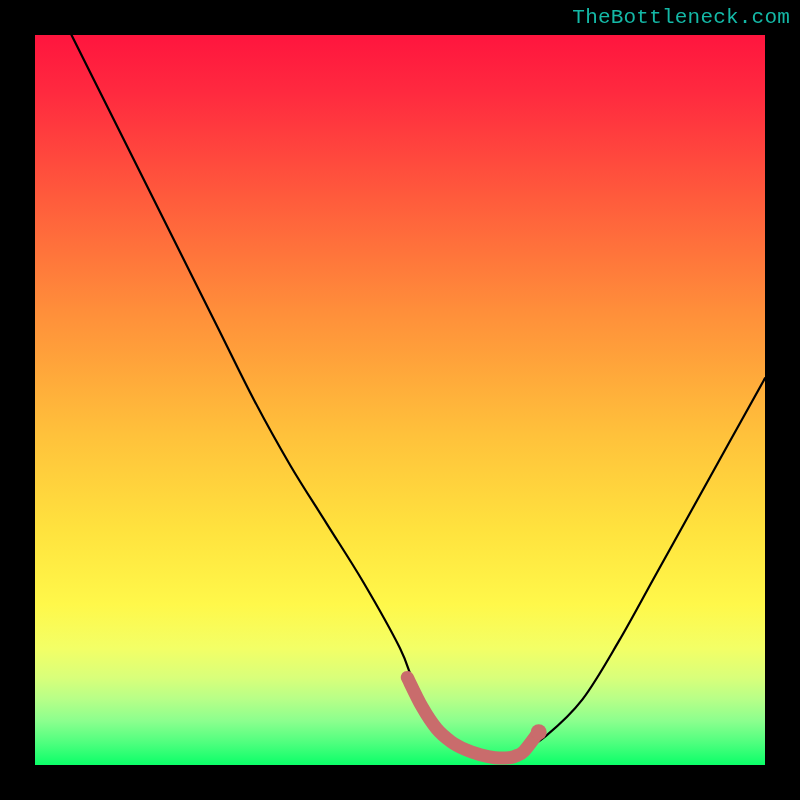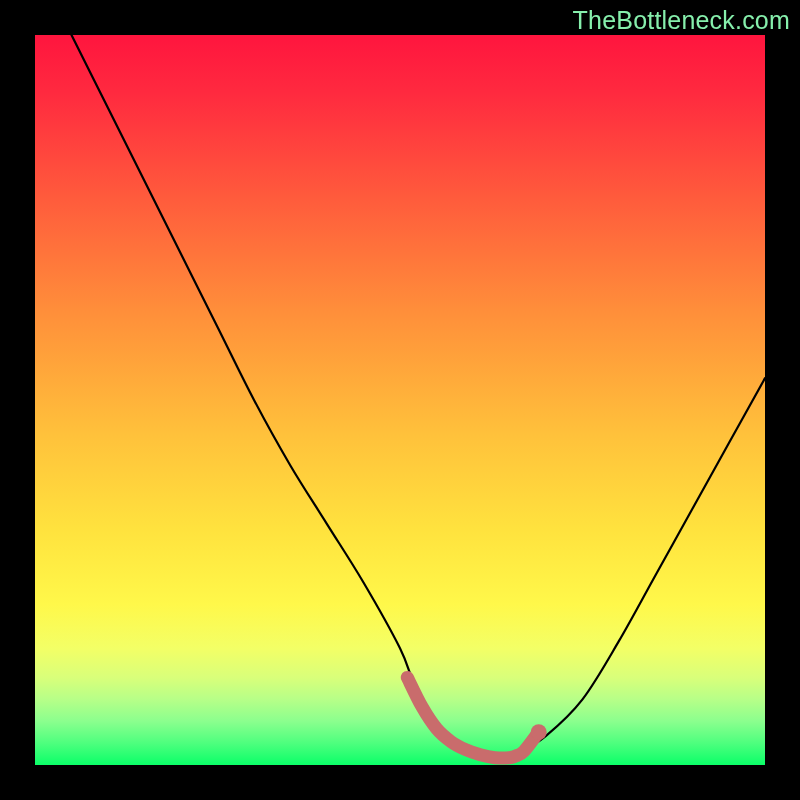--- a/index.html
+++ b/index.html
@@ -48,24 +48,25 @@
     left: 0;
     top: 0;
     width: 730px;
     height: 730px;
     overflow: visible;
   }
   .watermark {
     position: absolute;
     top: 6px;
     right: 10px;
-    color: #86efac;
-    font-size: 25px;
+    color: #14b8a6;
+    font-size: 21px;
     font-weight: 500;
     letter-spacing: 0.2px;
+    font-family: Liberation Mono, monospace;
   }
 </style>
 </head>
 <body>
 
 <div class="frame">
 
   <div class="watermark">TheBottleneck.com</div>
 
   <div class="plot">

